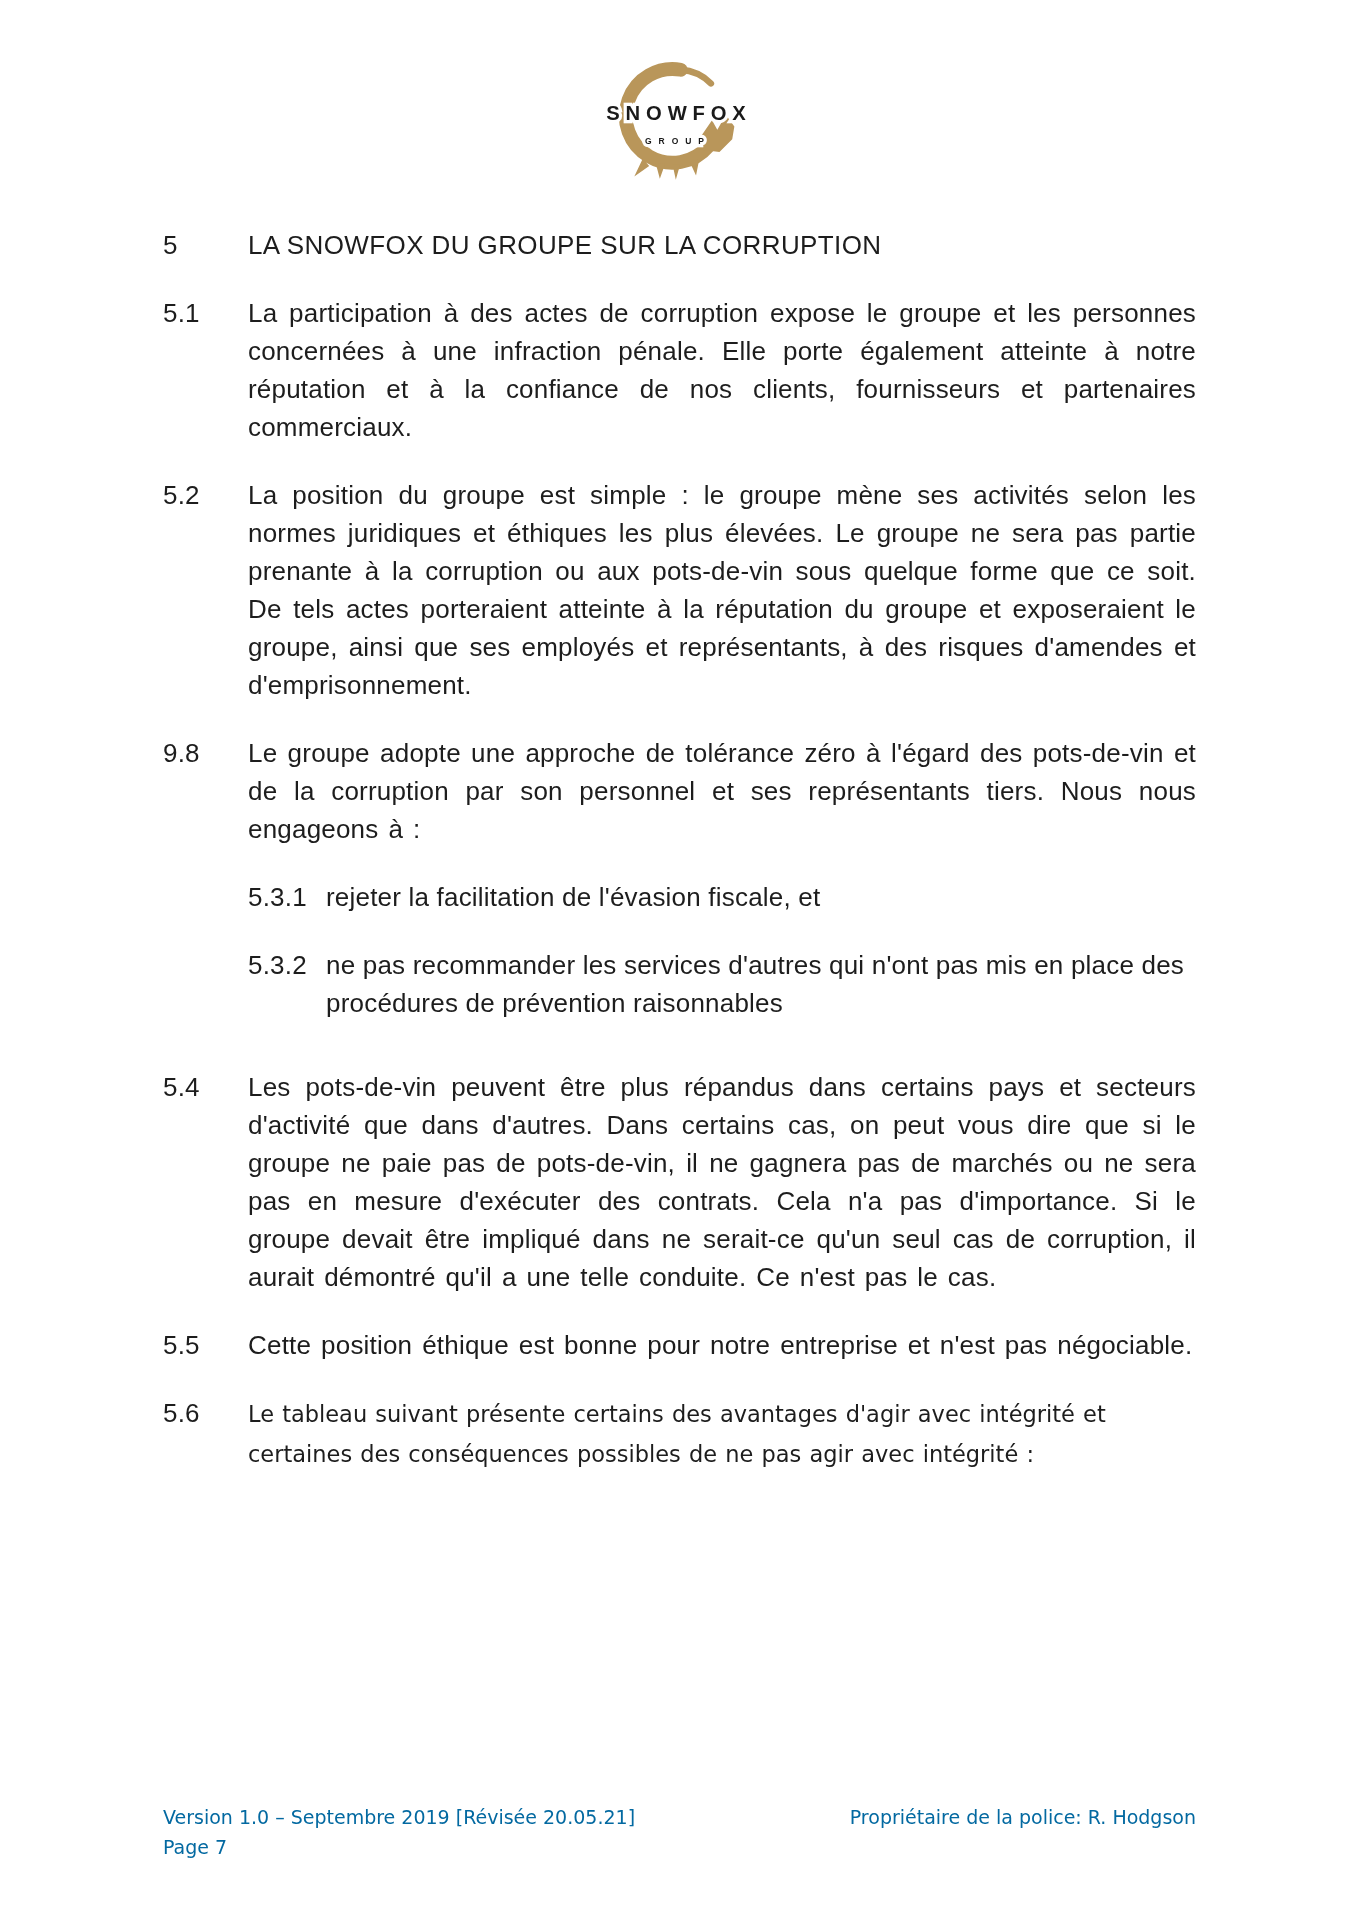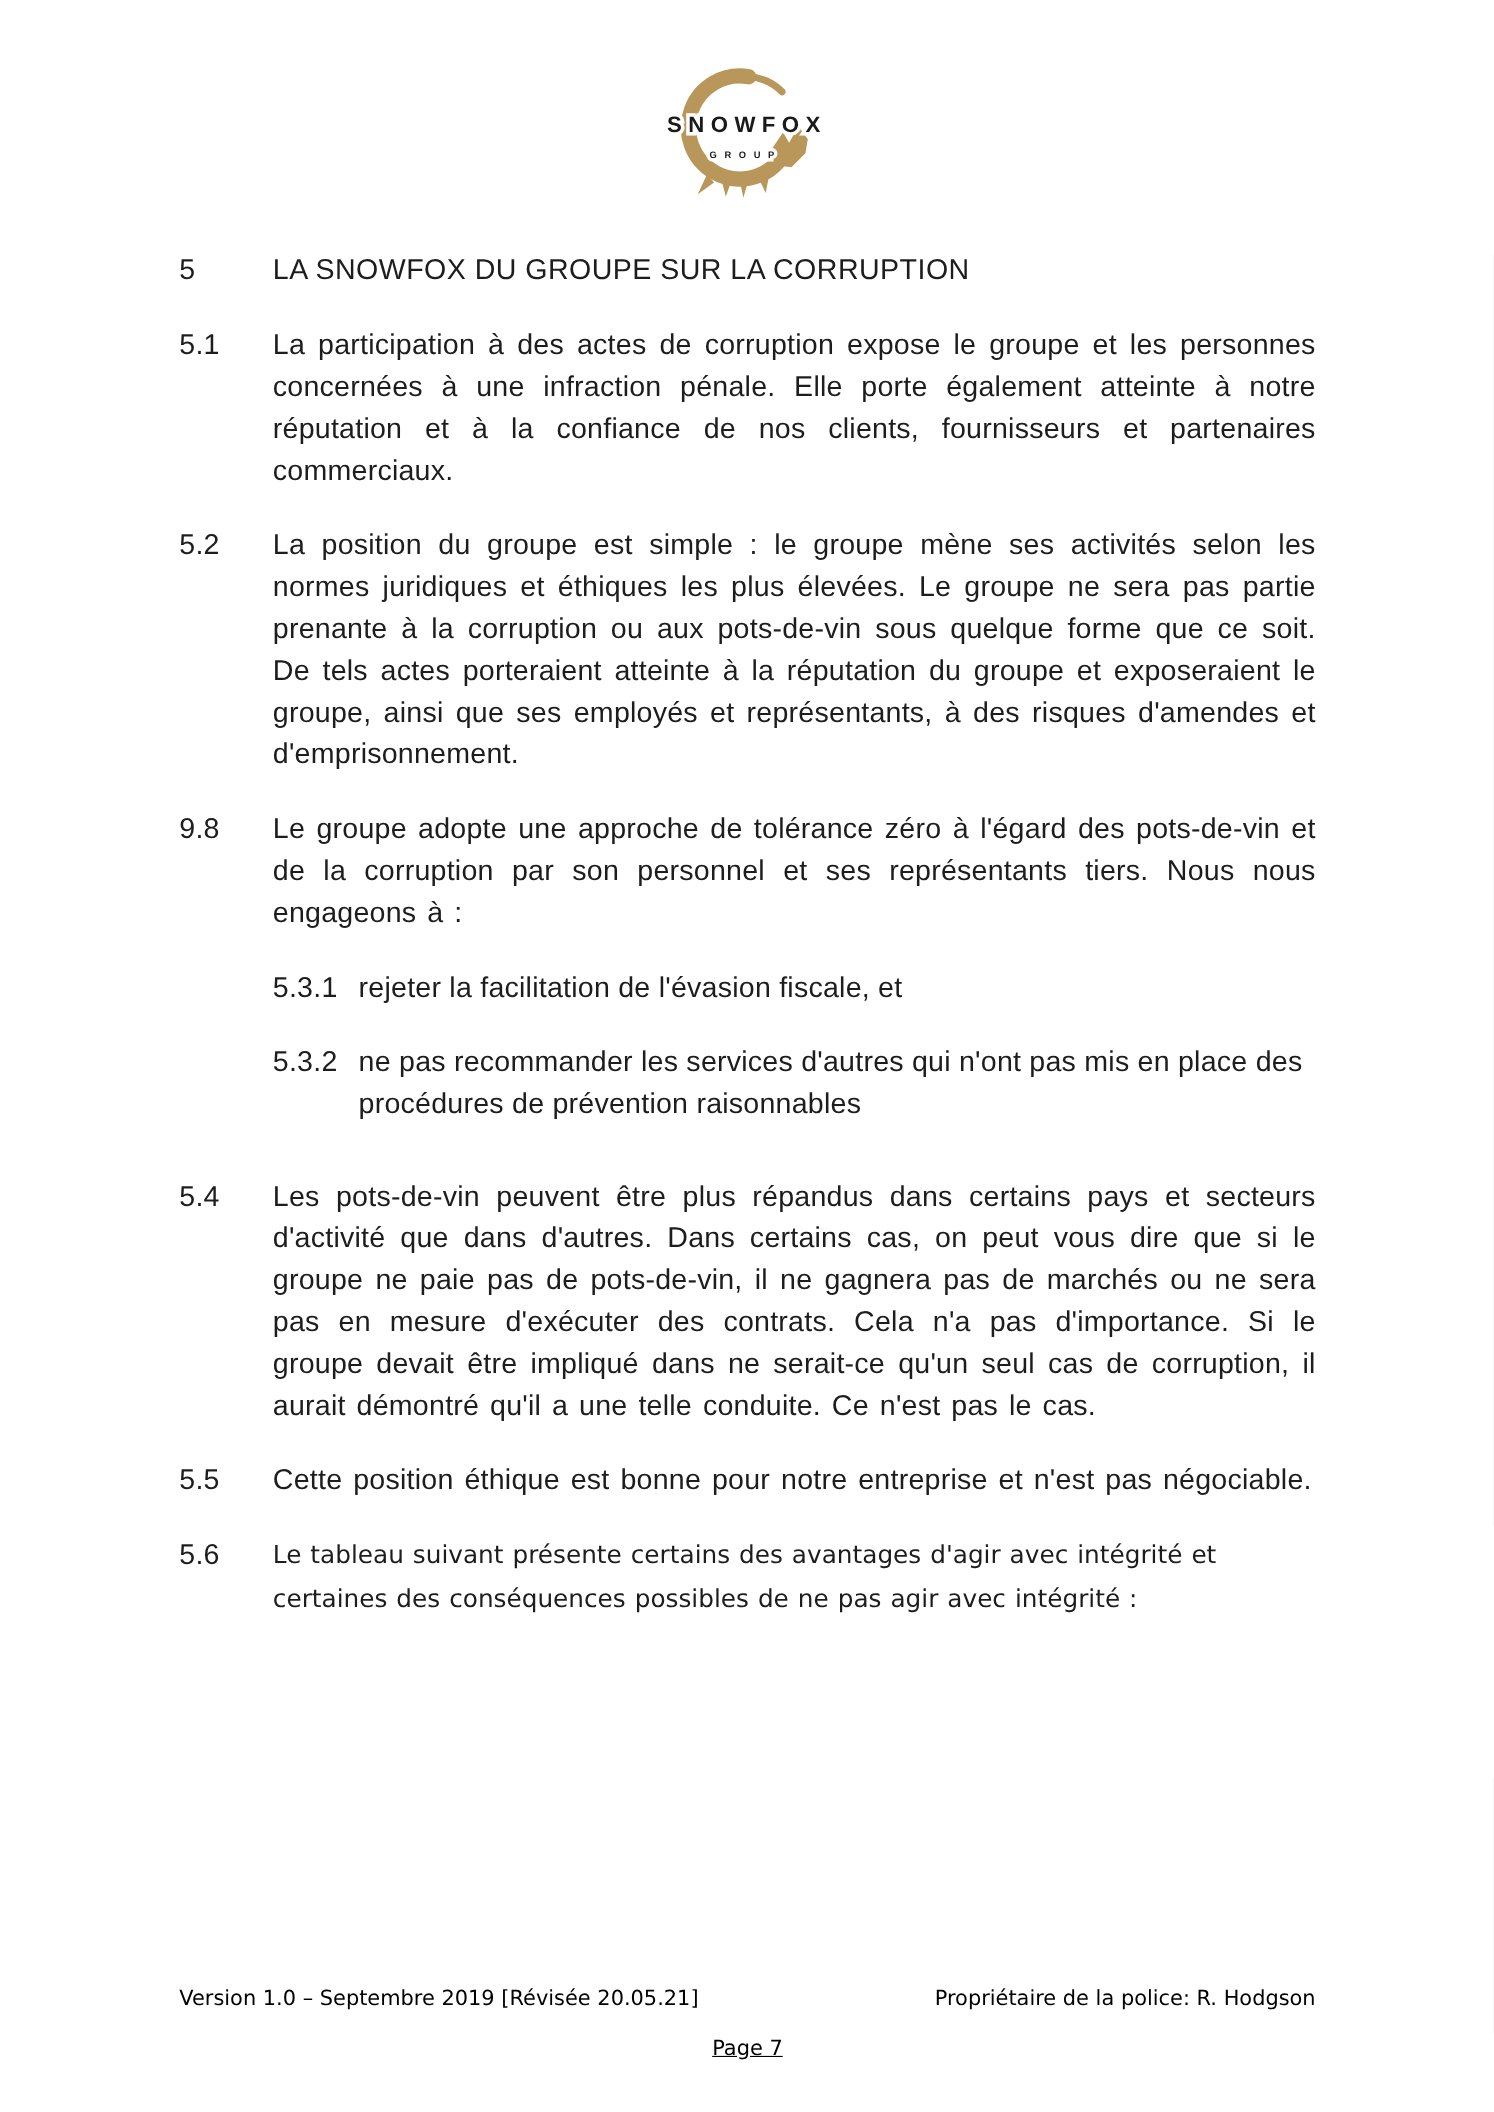--- a/index.html
+++ b/index.html
@@ -72,31 +72,29 @@
     font-size:22.5px;line-height:40px;
     letter-spacing:0;word-spacing:1px;
     text-align:left;
   }
 
   
   .footer{
     position:absolute;
     left:163px;right:162px;top:1806px;
     font-family:"DejaVu Sans","Liberation Sans",sans-serif;
-    font-size:19px;color:#000000;
+    font-size:19px;color:#0369a1;
   }
   .footer-line{
     display:flex;
     justify-content:space-between;
     align-items:baseline;
   }
   .footer-page{
-    text-align:center;
-    margin-top:23px;
-    text-decoration:underline;
+    margin-top:8px;
   }
 </style>
 </head>
 <body>
 
 <div class="page">
 
   <div class="logo">
     <svg viewBox="0 0 160 124" xmlns="http://www.w3.org/2000/svg">
       <g>

